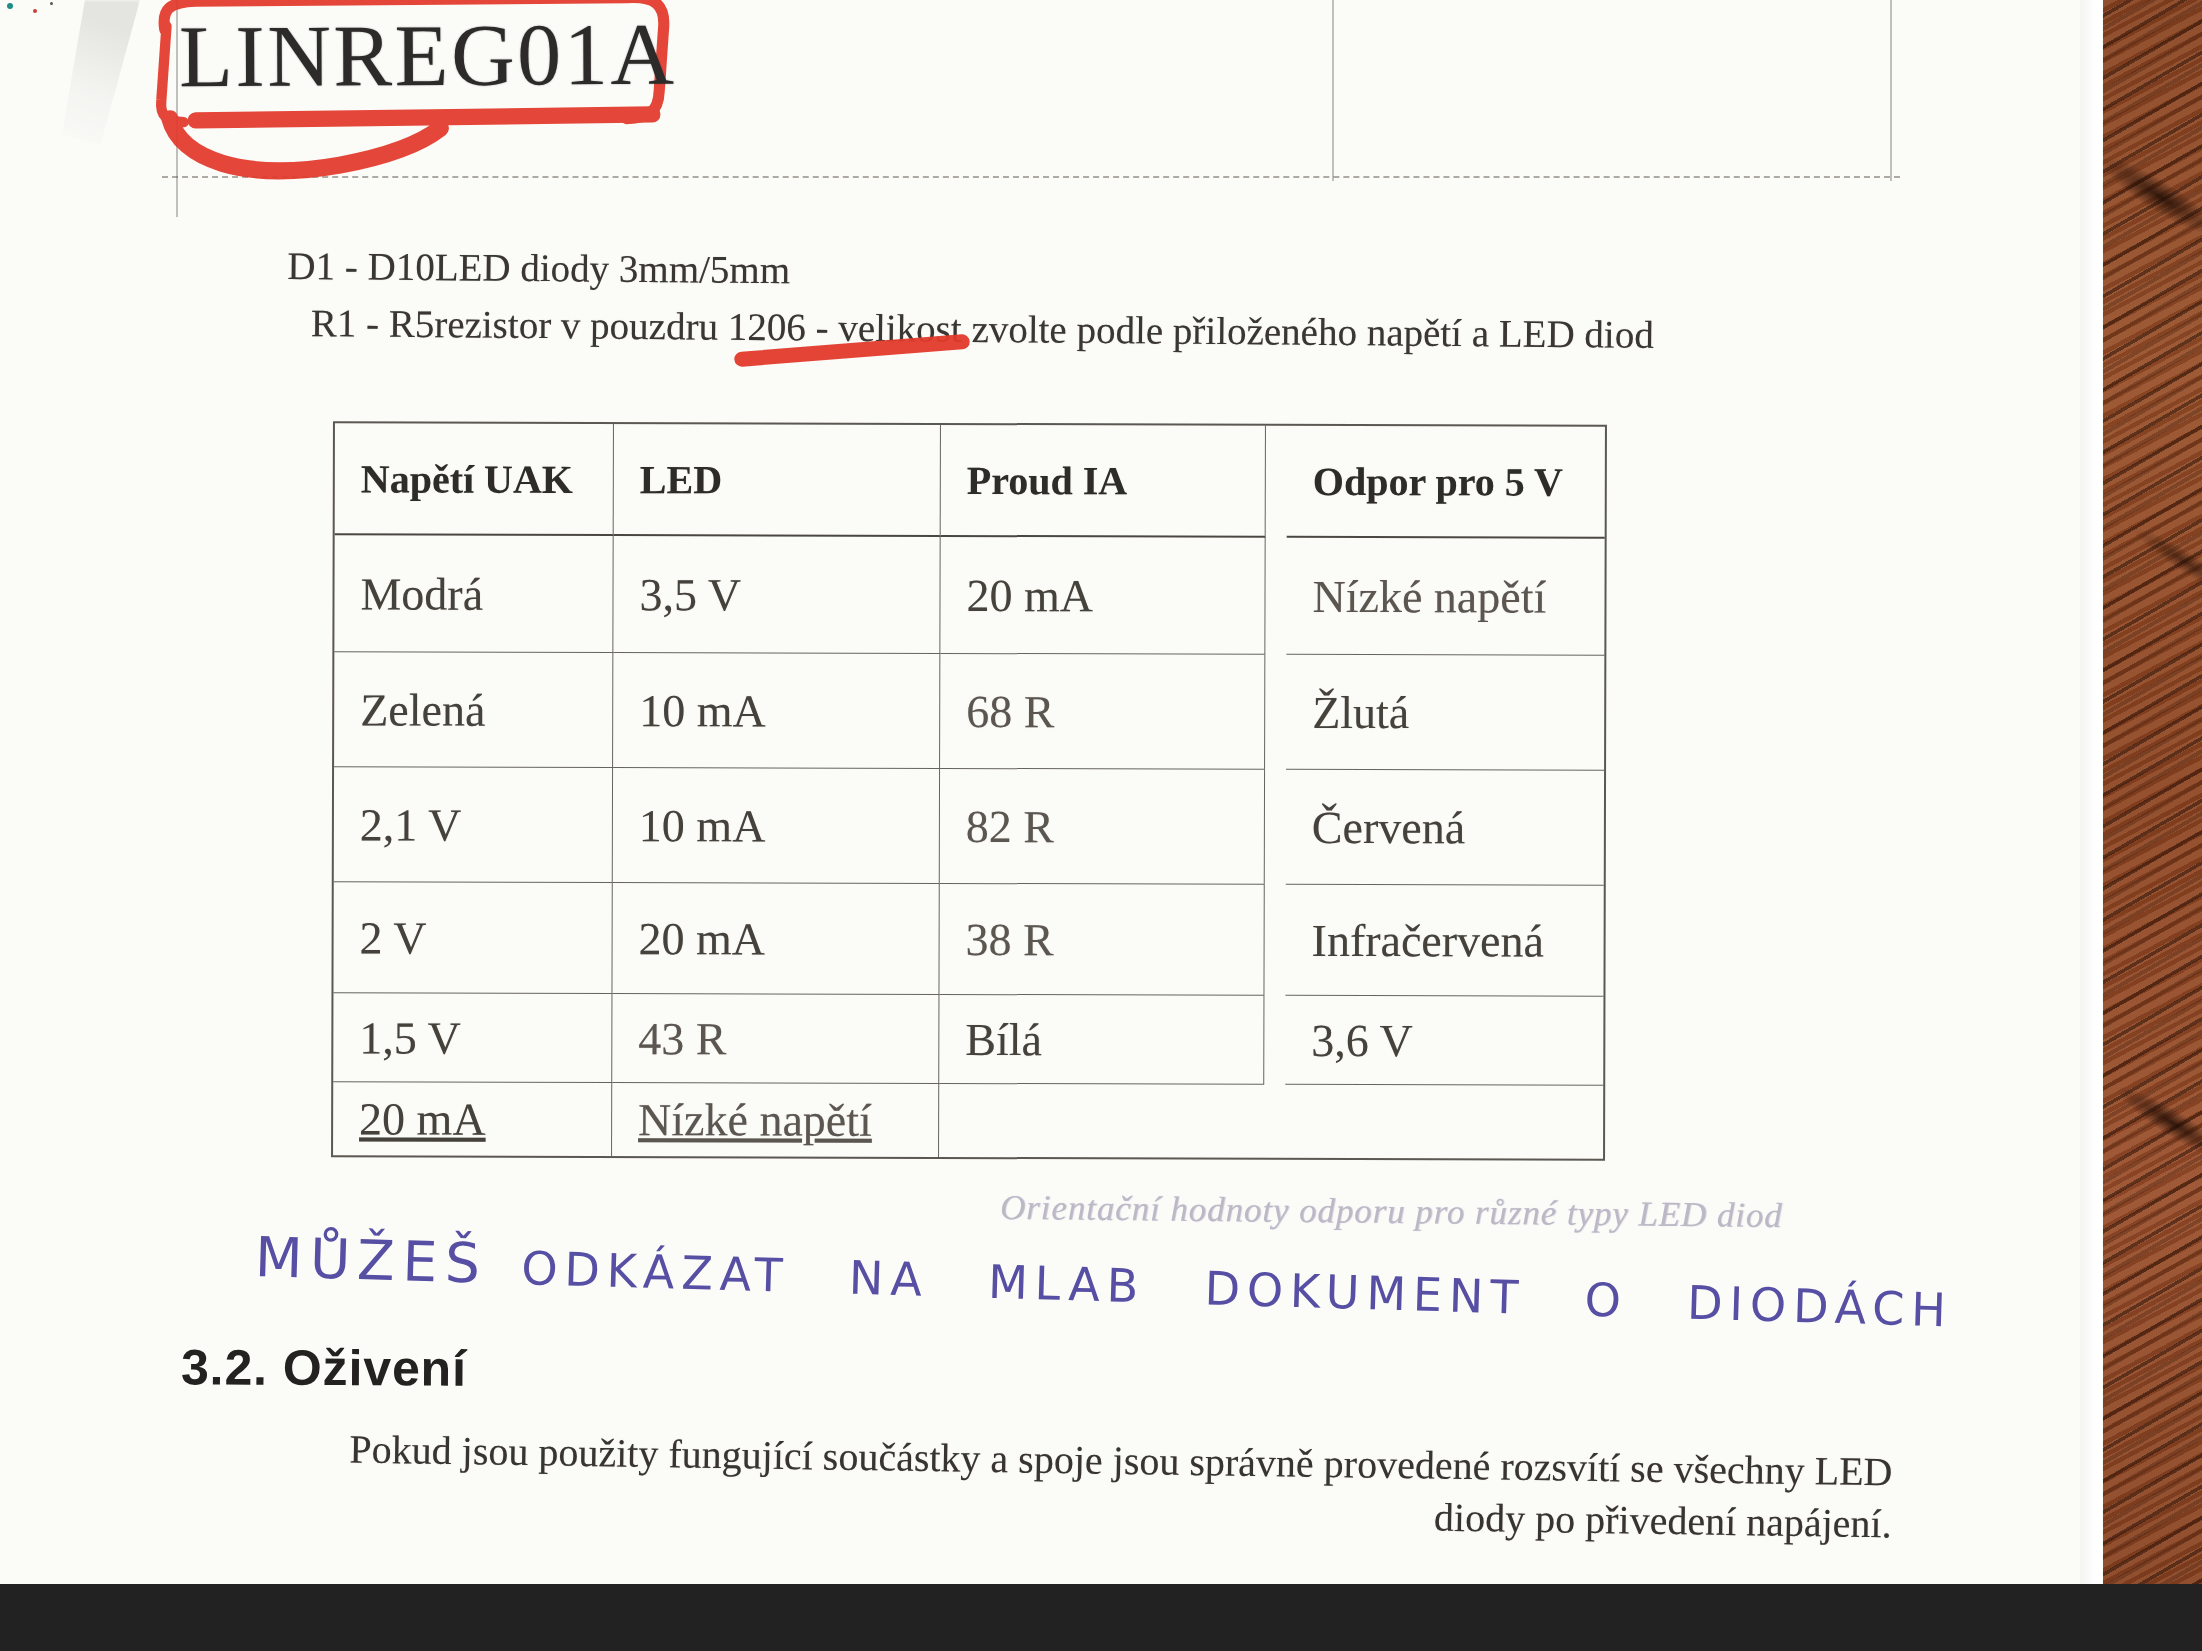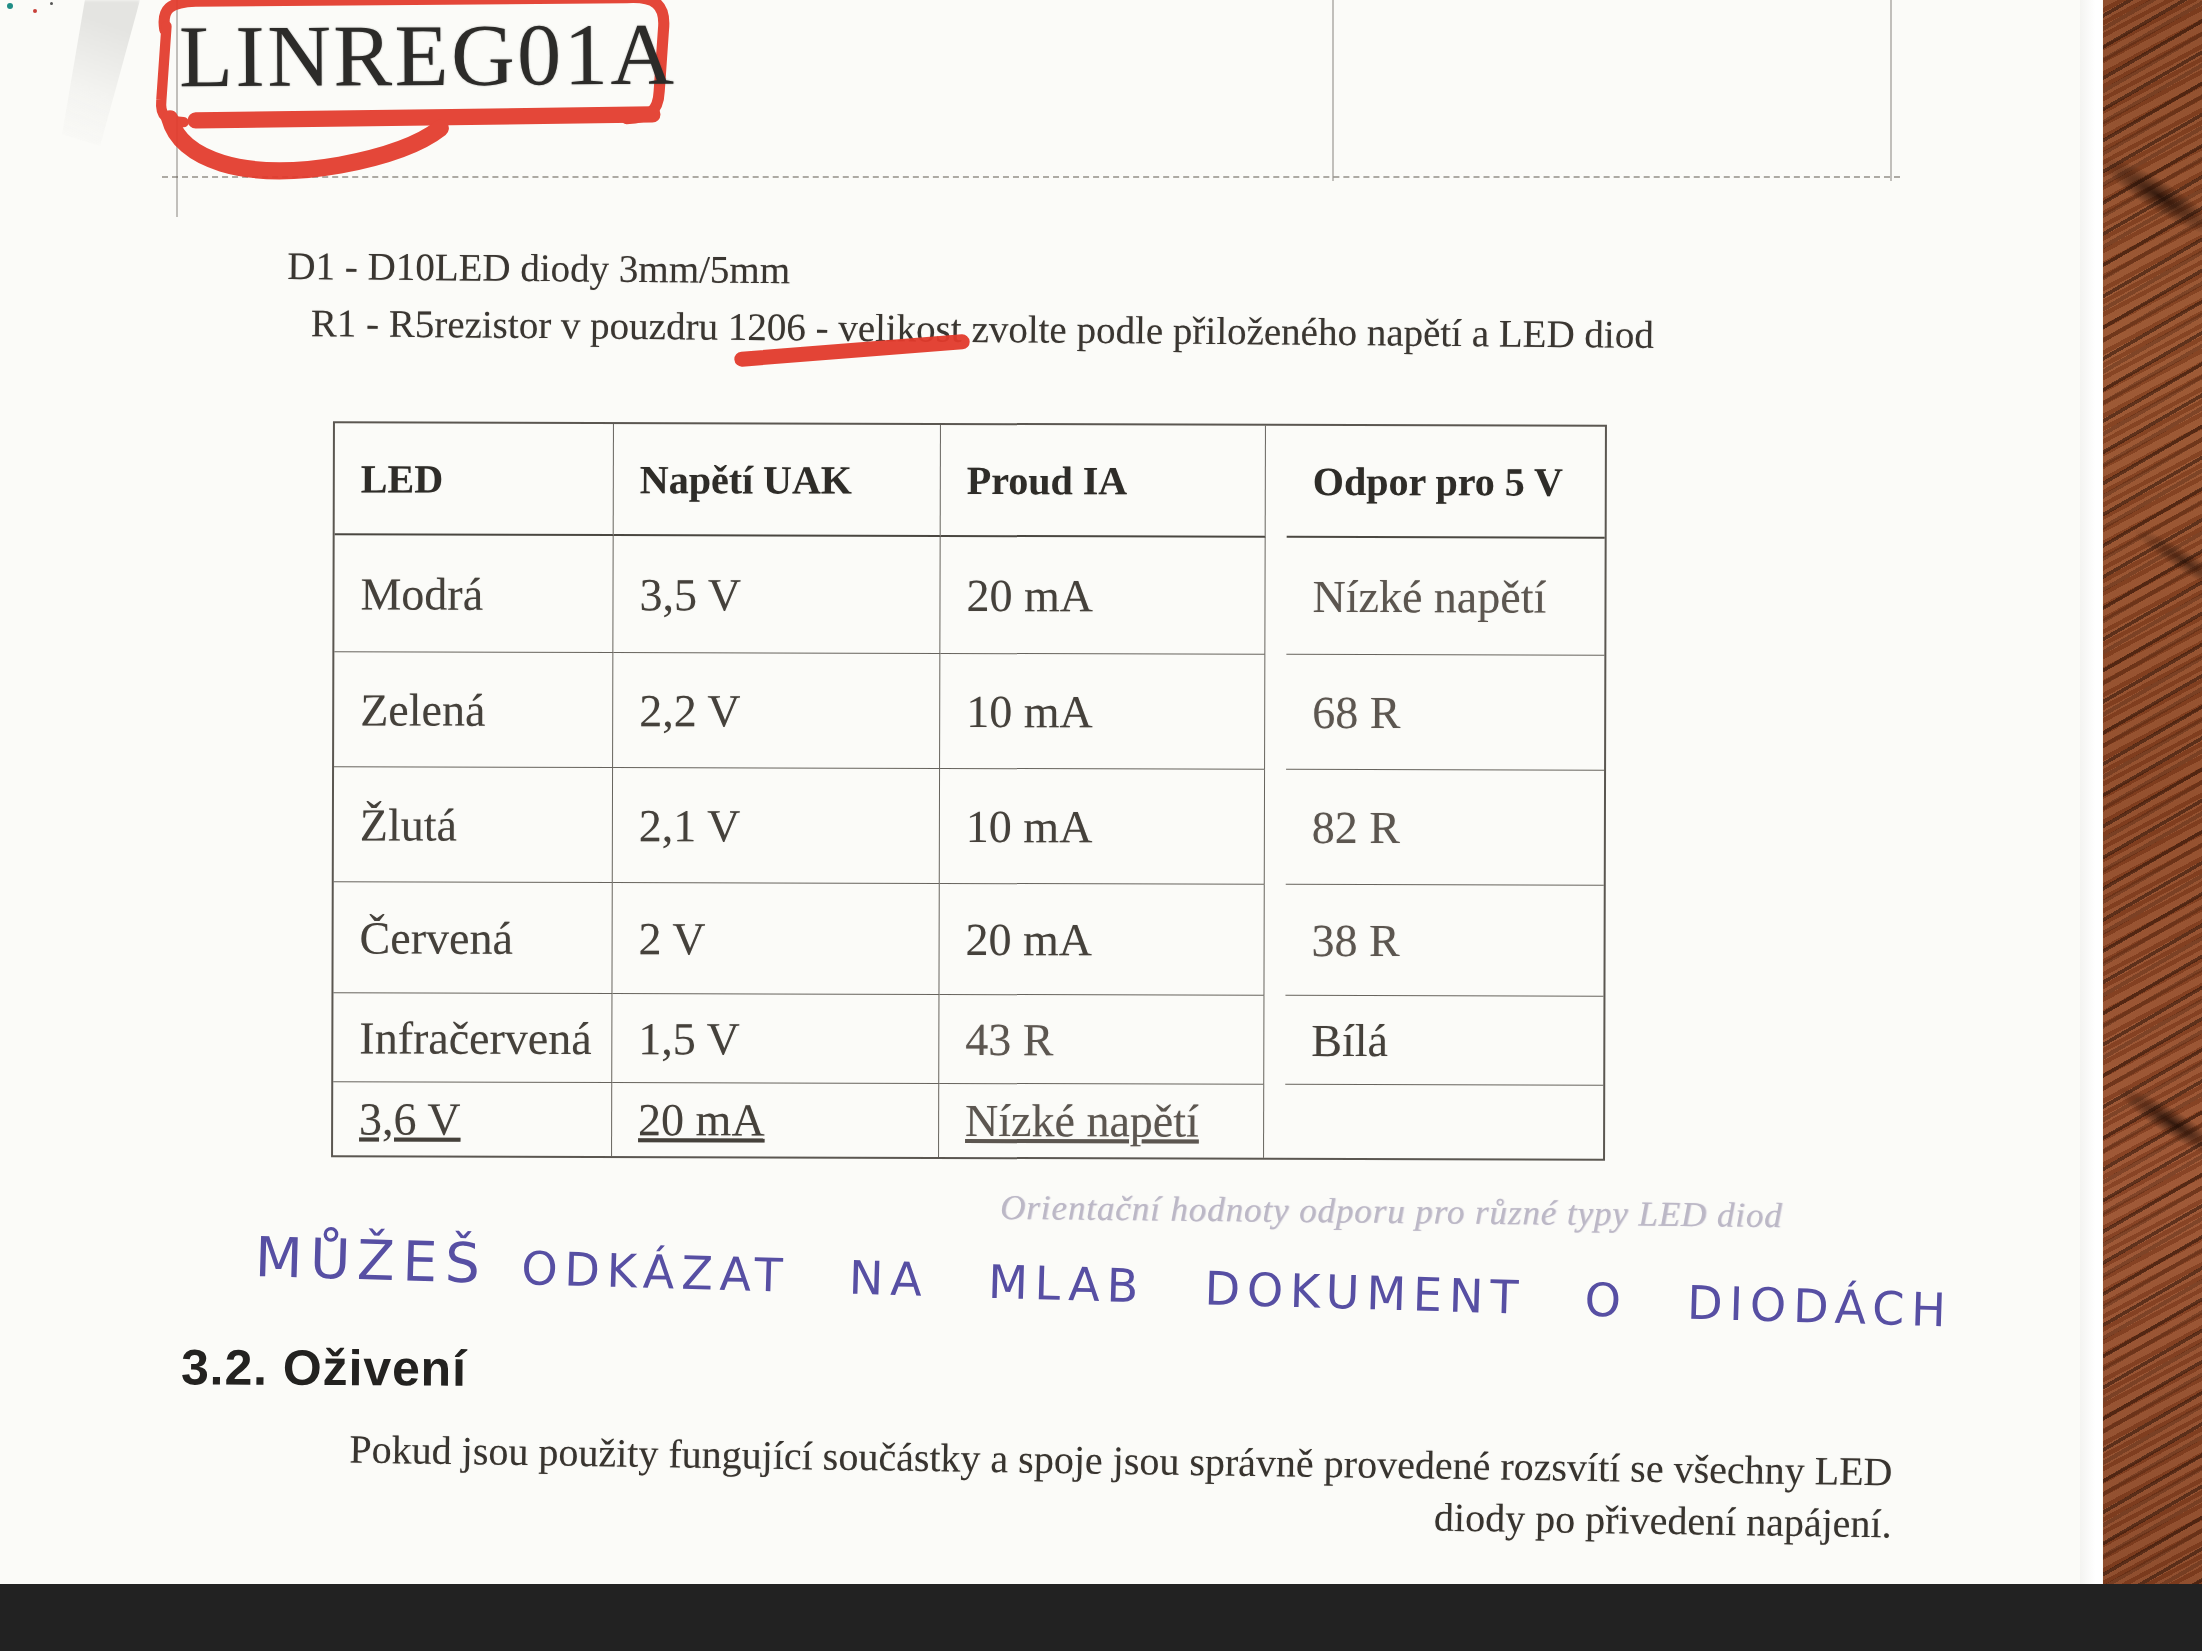--- a/index.html
+++ b/index.html
@@ -173,32 +173,31 @@
       <span class="component-desc">LED diody 3mm/5mm</span>
     </div>
     <div class="component-row">
       <span class="component-ref">R1 - R5</span>
       <span class="component-desc">rezistor v pouzdru 1206 - velikost zvolte podle přiloženého napětí a LED diod</span>
     </div>
   </div>
   <div class="marker-underline"></div>
 
   <div class="led-table">
+    <div class="cell head">Napětí UAK</div>
     <div class="cell head">LED</div>
-    <div class="cell head">Napětí UAK</div>
     <div class="cell head">Proud IA</div>
     <div class="cell head">Odpor pro 5 V</div>
 
     <div class="cell">Modrá</div>
     <div class="cell">3,5 V</div>
     <div class="cell">20 mA</div>
     <div class="cell col4">Nízké napětí</div>
 
     <div class="cell">Zelená</div>
-    <div class="cell">2,2 V</div>
     <div class="cell">10 mA</div>
     <div class="cell col4">68 R</div>
 
     <div class="cell">Žlutá</div>
     <div class="cell">2,1 V</div>
     <div class="cell">10 mA</div>
     <div class="cell col4">82 R</div>
 
     <div class="cell">Červená</div>
     <div class="cell">2 V</div>

